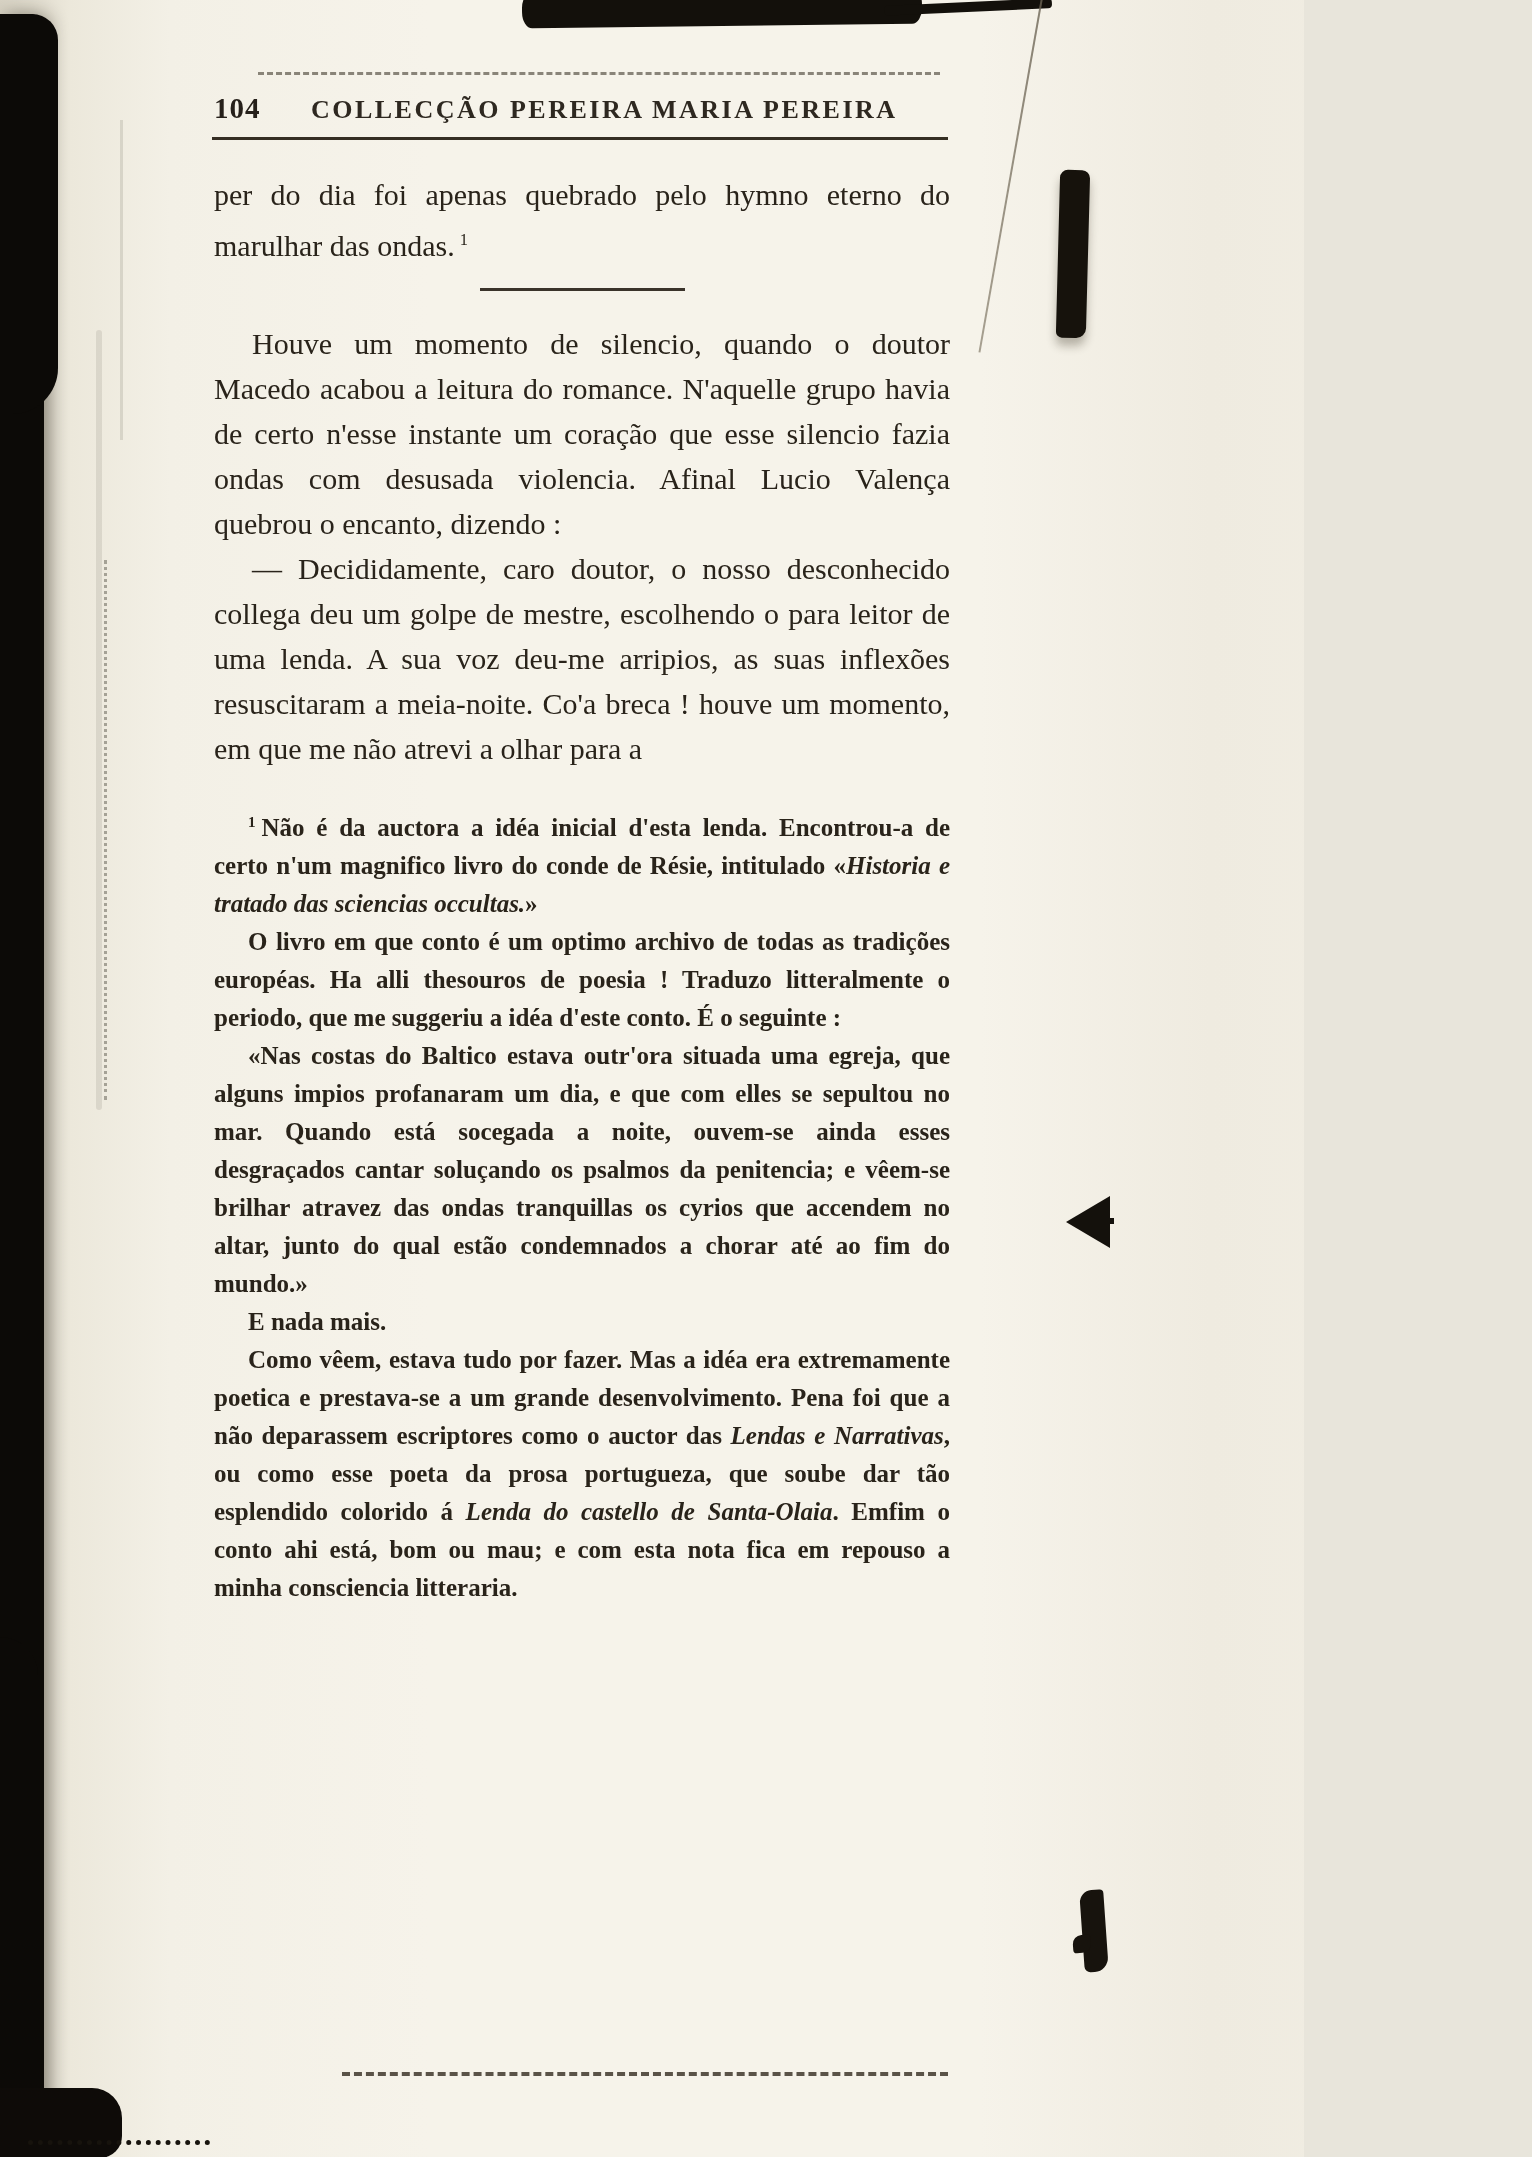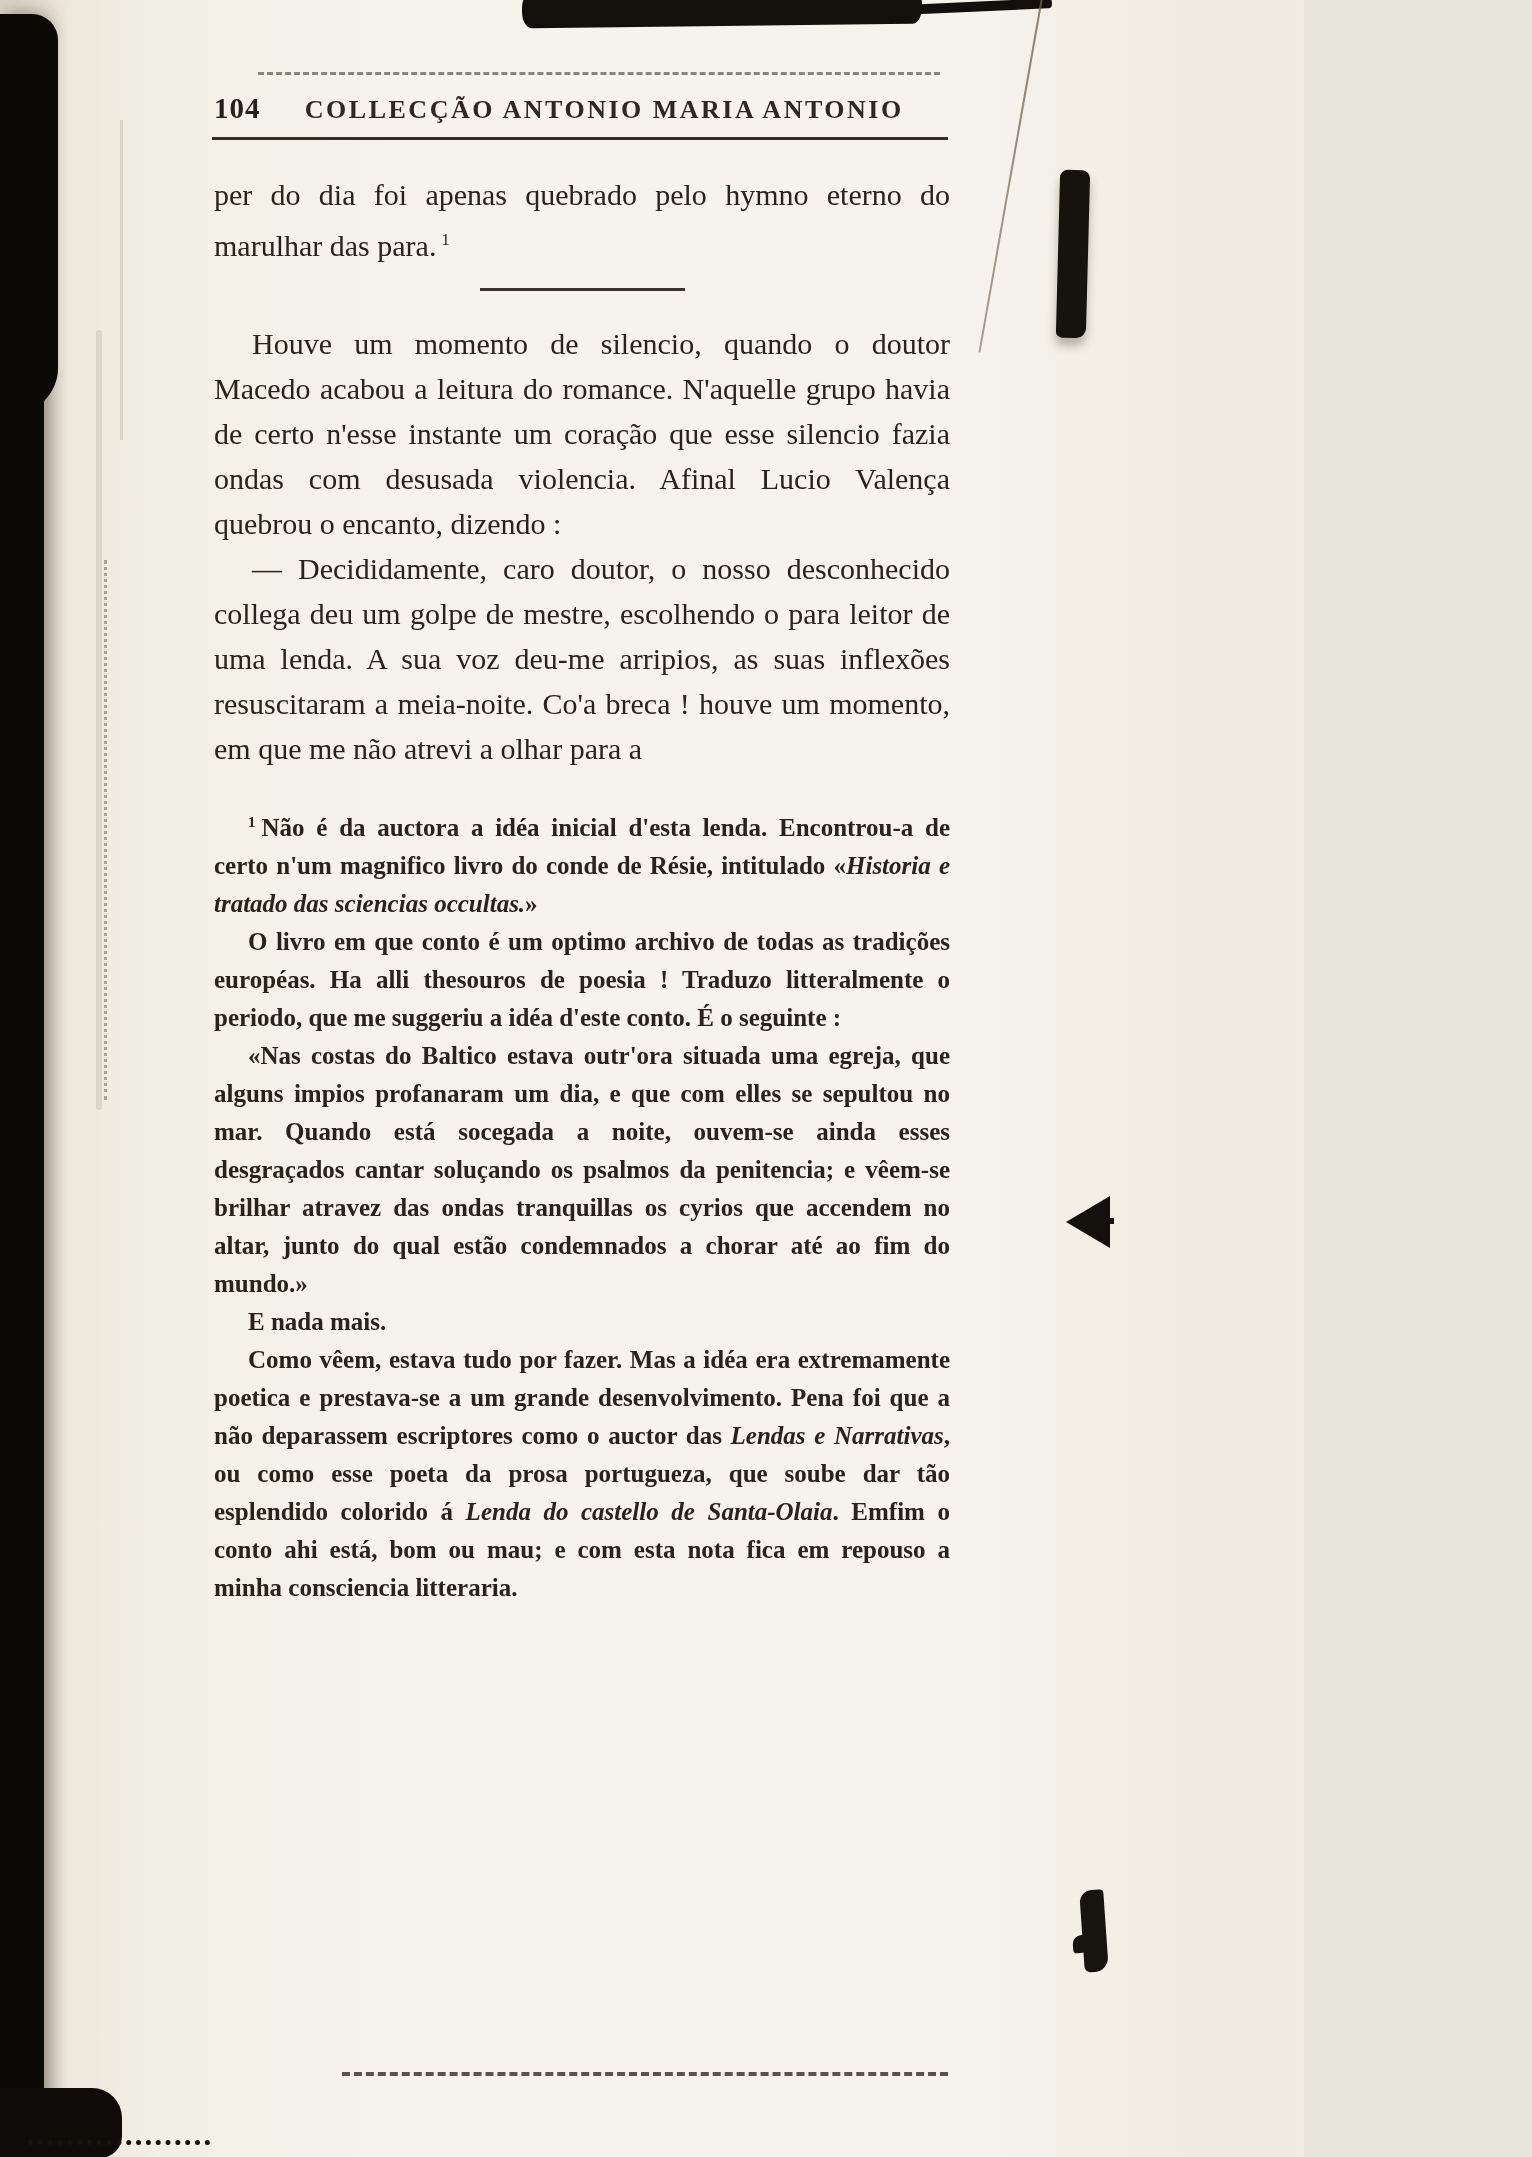--- a/index.html
+++ b/index.html
@@ -95,26 +95,26 @@
   <div class="bottom-rule"></div>
   <div class="bottom-smudge"></div>
   <div class="bottom-dots"></div>
   <div class="streak1"></div>
   <div class="streak2"></div>
   <div class="streak3"></div>
 
   <div class="top-dashed"></div>
   <header class="page-header">
     <span class="page-number">104</span>
-    <span class="header-title">COLLECÇÃO ANTONIO MARIA ANTONIO</span>
+    <span class="header-title">COLLECÇÃO PEREIRA MARIA PEREIRA</span>
   </header>
   <div class="header-rule"></div>
 
   <main class="text-column">
-    <p><span>per do dia foi apenas quebrado pelo hymno eterno do marulhar das para.</span><sup class="fn-ref">1</sup></p>
+    <p><span>per do dia foi apenas quebrado pelo hymno eterno do marulhar das ondas.</span><sup class="fn-ref">1</sup></p>
 
     <div class="section-divider"></div>
 
     <p class="indent">Houve um momento de silencio, quando o doutor Macedo acabou a leitura do romance. N'aquelle grupo havia de certo n'esse instante um coração que esse silencio fazia ondas com desusada violencia. Afinal Lucio Valença quebrou o encanto, dizendo :</p>
     <p class="indent">— Decididamente, caro doutor, o nosso desconhecido collega deu um golpe de mestre, escolhendo o para leitor de uma lenda. A sua voz deu-me arripios, as suas inflexões resuscitaram a meia-noite. Co'a breca ! houve um momento, em que me não atrevi a olhar para a</p>
 
     <div class="footnote">
       <p><sup>1</sup><span>Não é da auctora a idéa inicial d'esta lenda. Encontrou-a de certo n'um magnifico livro do conde de Résie, intitulado «</span><em>Historia e tratado das sciencias occultas.</em><span>»</span></p>
       <p>O livro em que conto é um optimo archivo de todas as tradições européas. Ha alli thesouros de poesia ! Traduzo litteralmente o periodo, que me suggeriu a idéa d'este conto. É o seguinte :</p>
       <p>«Nas costas do Baltico estava outr'ora situada uma egreja, que alguns impios profanaram um dia, e que com elles se sepultou no mar. Quando está socegada a noite, ouvem-se ainda esses desgraçados cantar soluçando os psalmos da penitencia; e vêem-se brilhar atravez das ondas tranquillas os cyrios que accendem no altar, junto do qual estão condemnados a chorar até ao fim do mundo.»</p>

